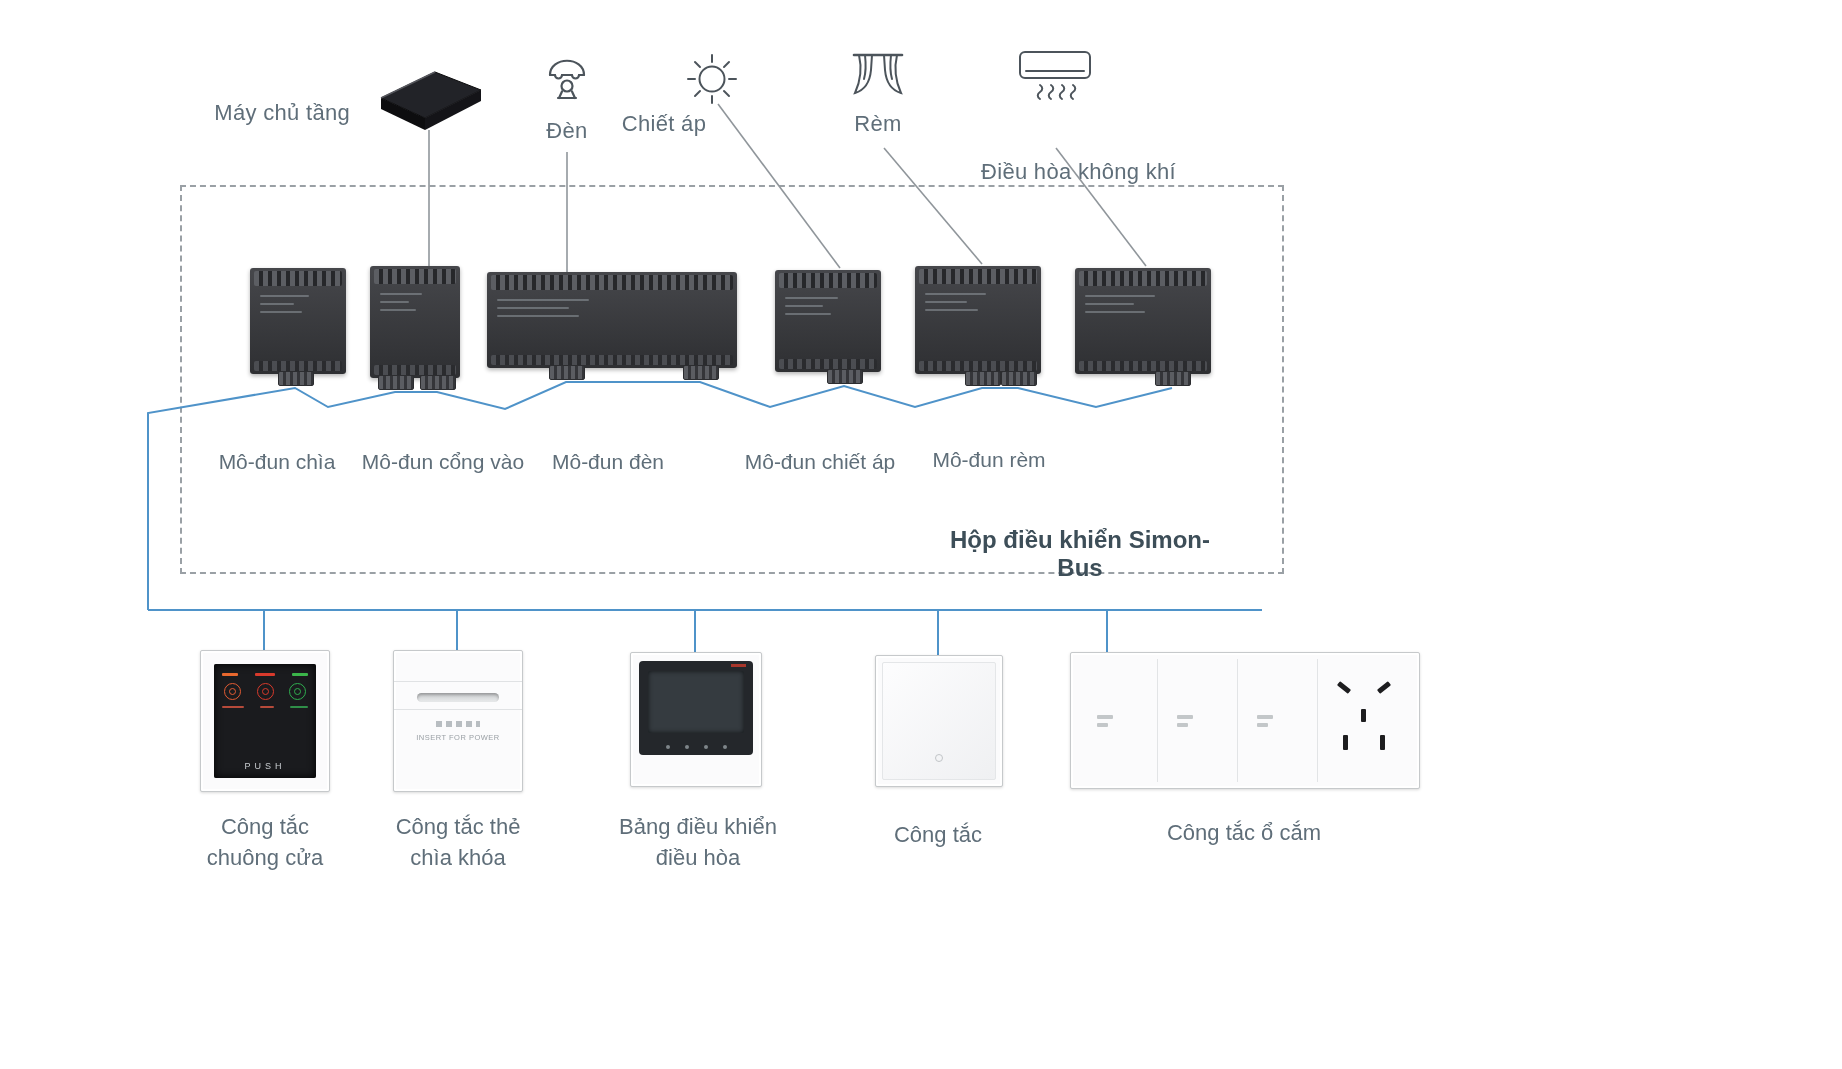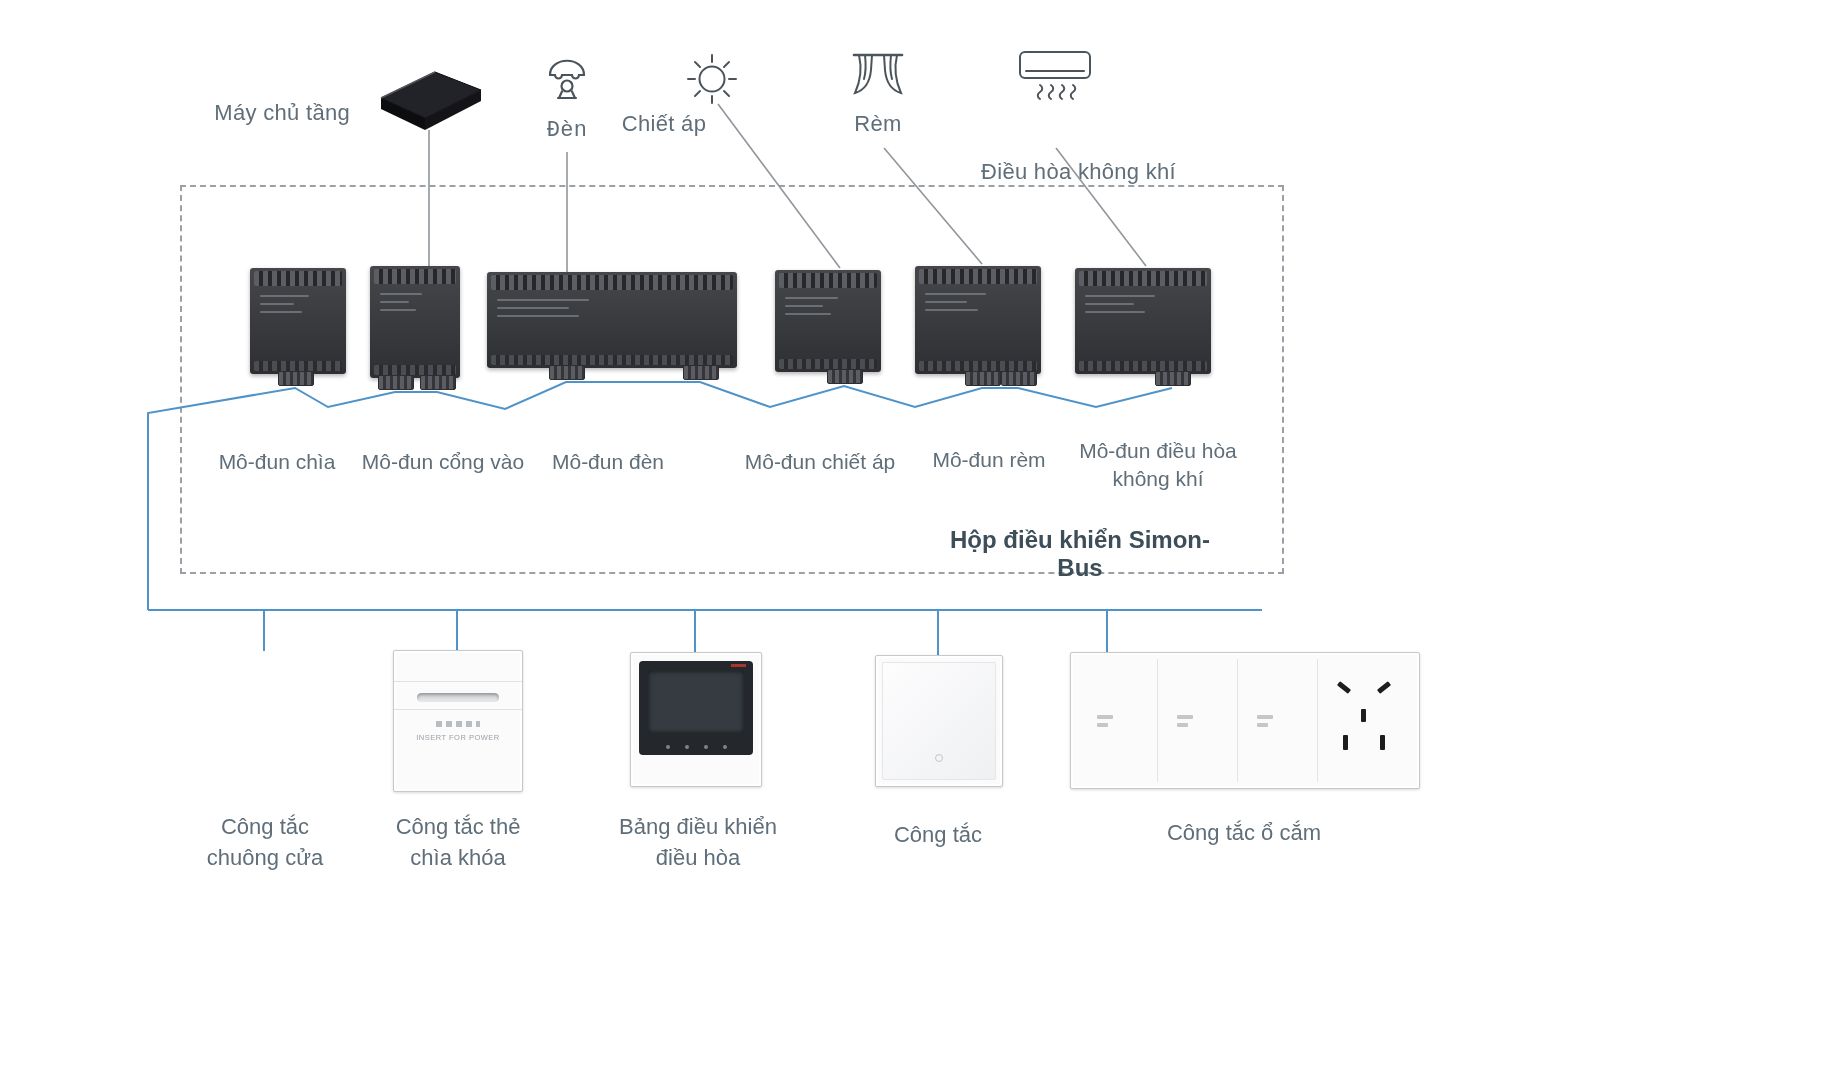--- a/index.html
+++ b/index.html
@@ -103,21 +103,21 @@
 
   <div class="icon" style="left:539px;top:48px;">
     <svg width="56" height="58" fill="none" stroke="#4c545b" stroke-width="2.2" stroke-linecap="round">
       <path d="M11 27 C11 8 45 8 45 27"></path>
       <path d="M11 27 H16 M23 27 H33 M40 27 H45"></path>
       <path d="M16 27 A3.5 3.5 0 0 0 23 27 M33 27 A3.5 3.5 0 0 0 40 27"></path>
       <circle cx="28" cy="38" r="5.5"></circle>
       <path d="M23 43.5 L20 50 M33 43.5 L36 50 M19 50 H37"></path>
     </svg>
   </div>
-  <div class="lbl" style="left:527px;top:118px;width:80px;text-align:center;font-family:Liberation Mono, monospace;">Đèn</div>
+  <div class="lbl" style="left:527px;top:118px;width:80px;text-align:center;">Đèn</div>
 
   <div class="icon" style="left:682px;top:46px;">
     <svg width="62" height="62" fill="none" stroke="#4c545b" stroke-width="2" stroke-linecap="round">
       <circle cx="30" cy="33" r="12.5"></circle>
       <line x1="30" y1="16" x2="30" y2="9"></line>
       <line x1="42" y1="21" x2="47" y2="16"></line>
       <line x1="47" y1="33" x2="54" y2="33"></line>
       <line x1="18" y1="21" x2="13" y2="16"></line>
       <line x1="13" y1="33" x2="6" y2="33"></line>
       <line x1="18" y1="45" x2="13" y2="50"></line>
@@ -217,24 +217,49 @@
       </div>
     <div class="m-bot"></div>
     <div class="tab" style="left:80px;"></div>
   </div>
 
   <div class="mod-lbl" style="left:197px;top:448px;width:160px;">Mô-đun chìa</div>
   <div class="mod-lbl" style="left:360px;top:448px;width:166px;">Mô-đun cổng vào</div>
   <div class="mod-lbl" style="left:538px;top:448px;width:140px;">Mô-đun đèn</div>
   <div class="mod-lbl" style="left:742px;top:448px;width:156px;">Mô-đun chiết áp</div>
   <div class="mod-lbl" style="left:924px;top:446px;width:130px;">Mô-đun rèm</div>
-  <div class="mod-lbl" style="left:1070px;top:437px;width:176px;">Mô-đun điều hòa không khí</div>
 
   <div class="box-title">Hộp điều khiển Simon-Bus</div>
 
+  <div class="device" style="left:200px;top:650px;width:128px;height:140px;">
+    <div class="db-screen">
+      <div class="db-row">
+        <span class="db-bar" style="width:16px;background:#e8682e;"></span>
+        <span class="db-bar" style="width:20px;background:#d83a2c;"></span>
+        <span class="db-bar" style="width:16px;background:#3bb54a;"></span>
+      </div>
+      <div class="db-circles">
+        <span class="db-c" style="border-color:#e25b32;">
+            <i style="border-color:#e25b32;"></i>
+          </span>
+        <span class="db-c" style="border-color:#d83a2c;">
+            <i style="border-color:#d83a2c;"></i>
+          </span>
+        <span class="db-c" style="border-color:#2fae4e;">
+            <i style="border-color:#2fae4e;"></i>
+          </span>
+      </div>
+      <div class="db-row" style="margin-bottom:4px;">
+        <span class="db-bar" style="width:22px;height:2px;background:#b64a3a;"></span>
+        <span class="db-bar" style="width:14px;height:2px;background:#b64a3a;"></span>
+        <span class="db-bar" style="width:18px;height:2px;background:#2f8e48;"></span>
+      </div>
+      <div class="db-push">PUSH</div>
+    </div>
+  </div>
 
   <div class="device" style="left:393px;top:650px;width:128px;height:140px;">
     <div class="kc-seam" style="top:30px;"></div>
     <div class="kc-slot"></div>
     <div class="kc-seam" style="top:58px;"></div>
     <div class="kc-cn"></div>
     <div class="kc-text">INSERT FOR POWER</div>
   </div>
 
   <div class="device" style="left:630px;top:652px;width:130px;height:133px;">

